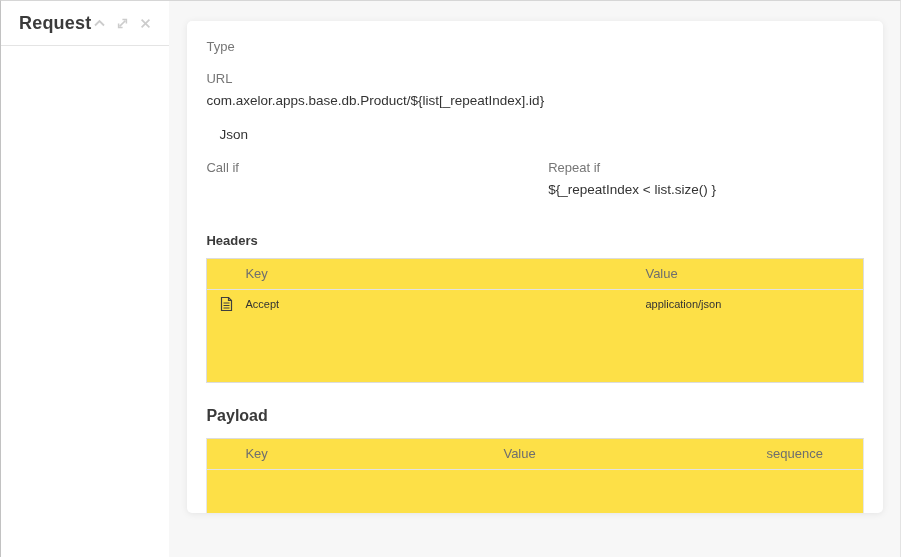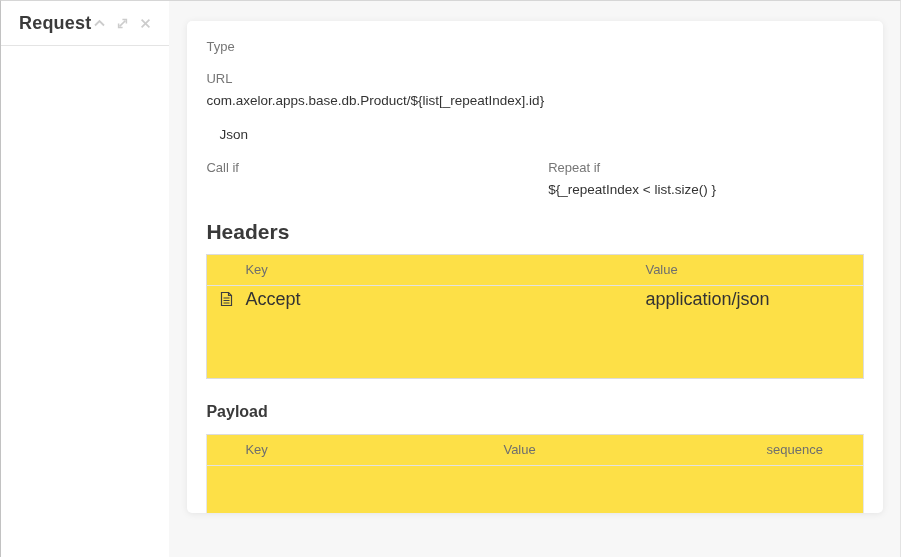--- a/index.html
+++ b/index.html
@@ -40,34 +40,34 @@
     height: 492px;
     padding: 18px 19px 0 19px;
     overflow: hidden;
   }
   .field { margin-bottom: 17px; }
   .field-label { font-size: 13px; color: #767676; line-height: 15px; margin-bottom: 6px; }
   .field-value { font-size: 13.5px; color: #333333; line-height: 17px; min-height: 17px; }
   .two-col { display: grid; grid-template-columns: 1fr 1fr; }
   .col-right { padding-left: 13px; }
   .section-title { font-weight: 700; color: #3a3a3a; }
-  .headers-title { font-size: 21px; margin: 5px 0 10px 0; }
+  .headers-title { font-size: 13px; margin: 18px 0 10px 0; }
   .payload-title { font-size: 16px; margin: 24px 0 13px 0; }
   .grid-box { border: 1px solid #dcdcdc; background: #fde047; }
   .grid-box.headers-box { height: 125px; }
   .grid-box.payload-box { height: 80px; border-bottom: none; border-left-color: #e6e6e6; border-right-color: #e6e6e6; }
   table { width: 100%; border-collapse: collapse; table-layout: fixed; }
   th {
     font-weight: 400; font-size: 13px; color: #6e6e6e;
     text-align: left; height: 30px; padding: 0;
     border-bottom: 1px solid #e2e2e2;
     cursor: pointer;
   }
   th.seq-col { text-align: right; padding-right: 40px; margin-top: 37px; }
-  td { height: 29px; padding: 0; font-size: 18px; color: #333333; }
+  td { height: 29px; padding: 0; font-size: 11px; color: #333333; }
   .icon-cell { text-align: center; vertical-align: middle; }
   .doc-icon { display: inline-block; margin-top: 3px; cursor: pointer; }
   tbody tr { cursor: pointer; }
 </style>
 </head>
 <body>
 
 <div class="dialog">
 
   <div class="dialog-header">

